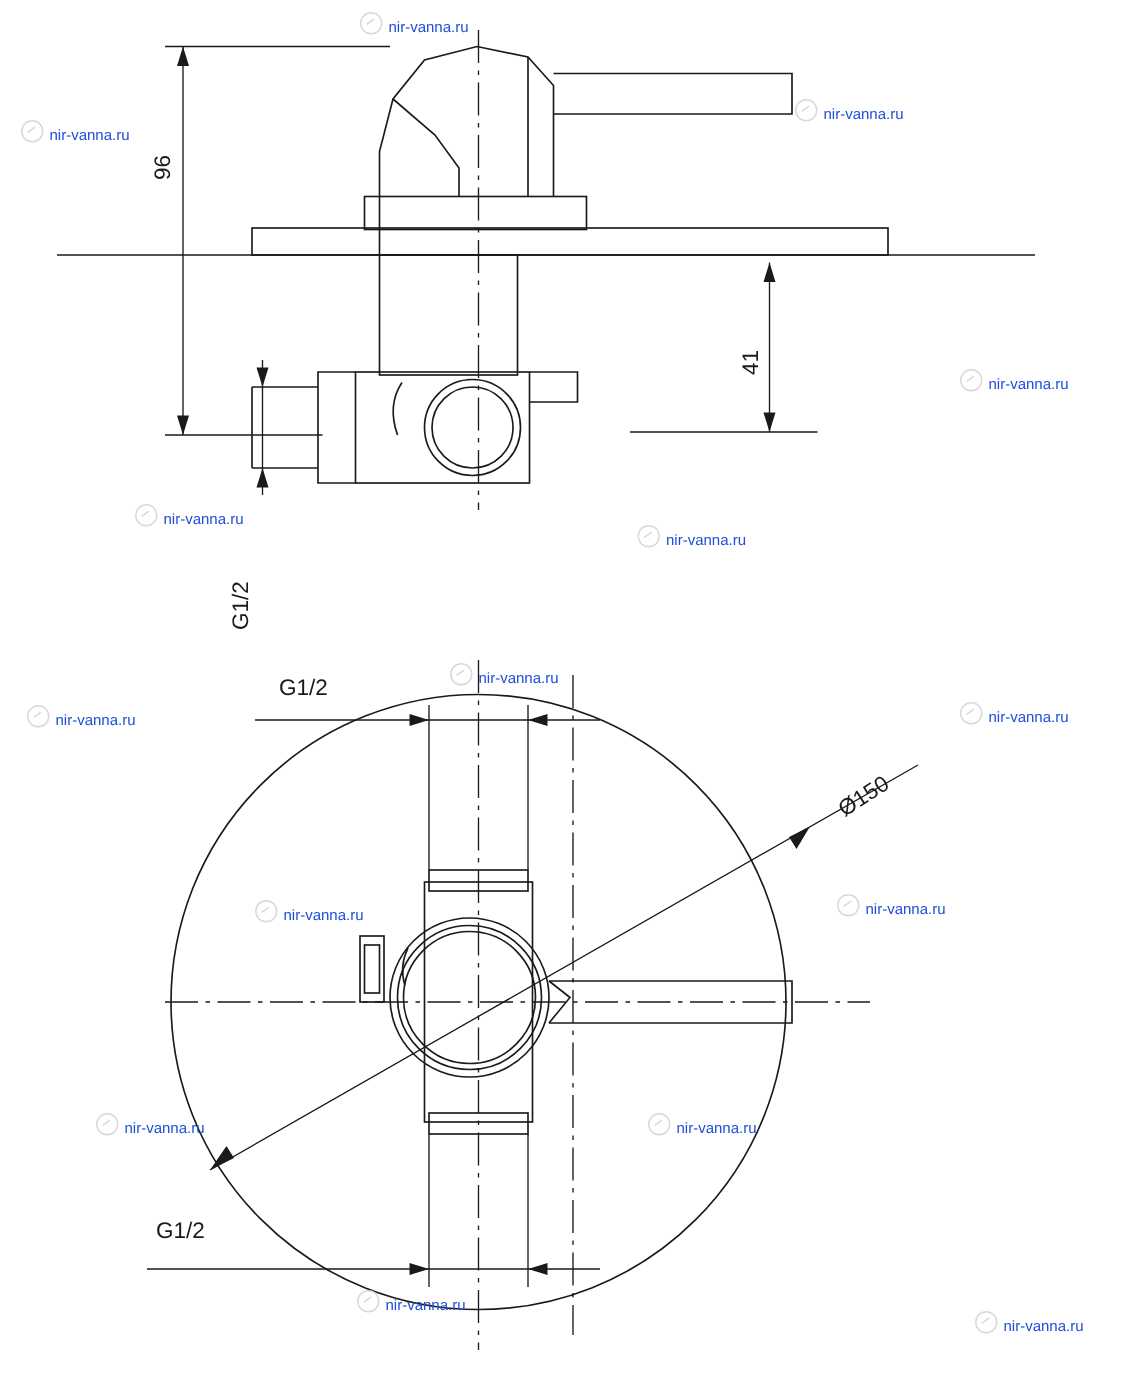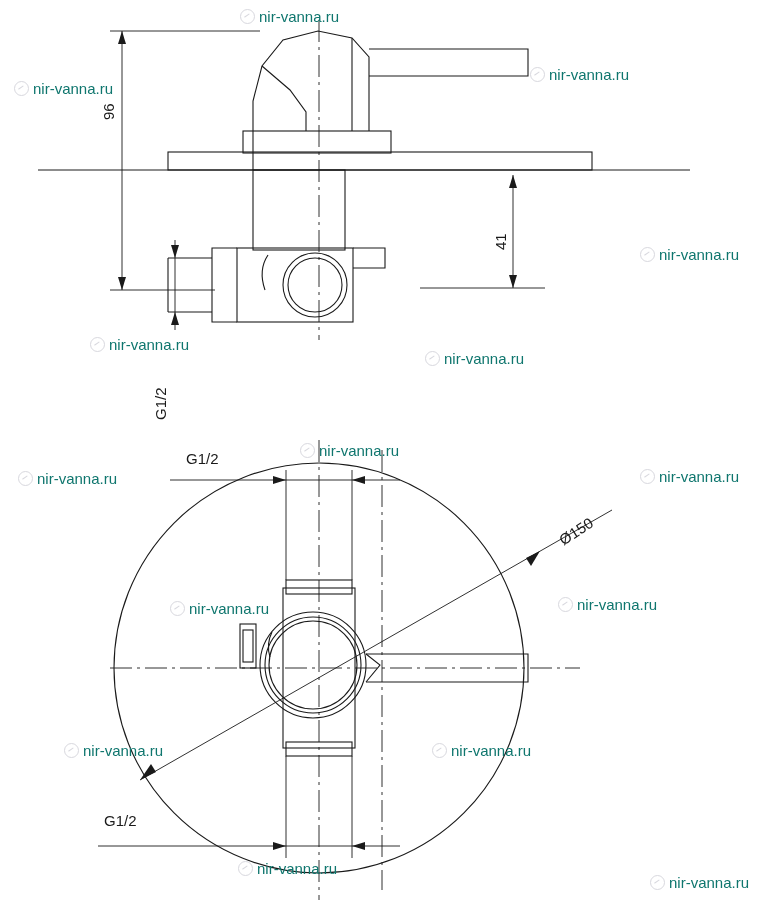--- a/index.html
+++ b/index.html
@@ -20,22 +20,22 @@
   #sheet svg.layer {
     position: absolute;
     left: 0;
     top: 0;
     width: 759px;
     height: 919px;
   }
   .wm {
     position: absolute;
     font-family: "Liberation Sans", sans-serif;
-    font-size: 15px;
-    color: #0f766e;
+    font-size: 10px;
+    color: #1d4ed8;
     white-space: nowrap;
     user-select: none;
     pointer-events: none;
   }
   .wm .wmring {
     display: inline-block;
     width: 13px;
     height: 13px;
     border: 1.4px solid #d8d8de;
     border-radius: 50%;

